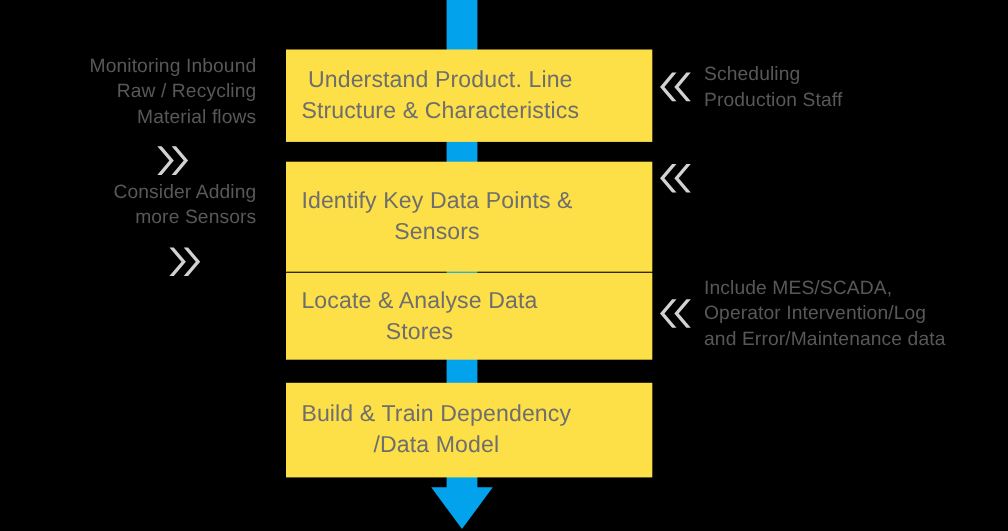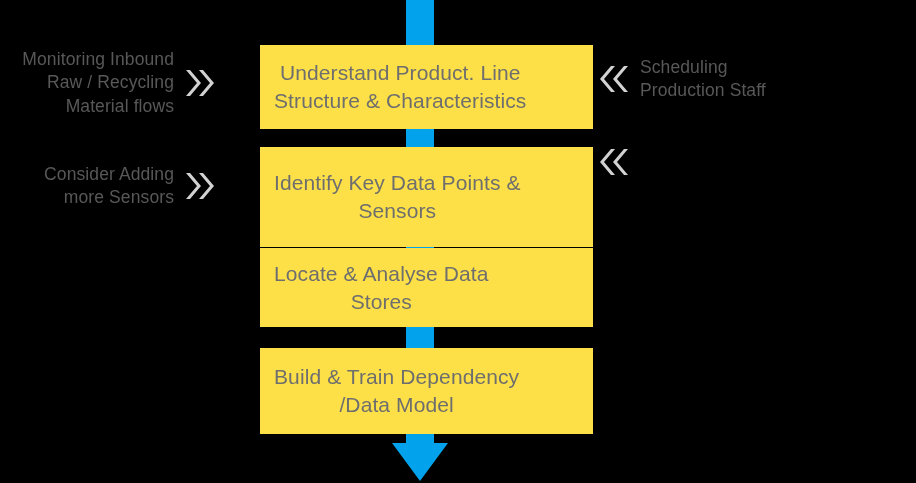--- a/index.html
+++ b/index.html
@@ -56,21 +56,21 @@
   #step-box-3 { top: 248px; height: 79px; }
   #step-box-4 { top: 348px; height: 86px; }
 
   
   .side-note {
     position: absolute;
     display: flex;
     align-items: center;
     gap: 10px;
   }
-  .side-note.left  { right: 700px; justify-content: flex-end; }
+  .side-note.left  { right: 683px; justify-content: flex-end; flex-direction: column; }
   .side-note.right { left: 598px;  justify-content: flex-start; }
 
   .note-text {
     color: #585858;
     font-size: 17.5px;
     line-height: 1.33;
     white-space: pre-line;
     letter-spacing: 0.1px;
   }
   .side-note.left  .note-text { text-align: right; }
@@ -148,14 +148,23 @@
 Production Staff</span>
   </div>
 
   <div class="side-note right" id="note-right-2">
     <svg class="chevron-icon" viewBox="0 0 32 36" aria-hidden="true">
       <path d="M30,5 L26,5 L15,18 L26,31 L30,31 L19,18 Z" fill="#d2d2d2"></path>
       <path d="M17,5 L13,5 L2,18 L13,31 L17,31 L6,18 Z" fill="#d2d2d2"></path>
     </svg>
   </div>
 
+  <div class="side-note right" id="note-right-3">
+    <svg class="chevron-icon" viewBox="0 0 32 36" aria-hidden="true">
+      <path d="M30,5 L26,5 L15,18 L26,31 L30,31 L19,18 Z" fill="#d2d2d2"></path>
+      <path d="M17,5 L13,5 L2,18 L13,31 L17,31 L6,18 Z" fill="#d2d2d2"></path>
+    </svg>
+    <span class="note-text">Include MES/SCADA,
+Operator Intervention/Log
+and Error/Maintenance data</span>
+  </div>
 
 </div>
 
 </body></html>

